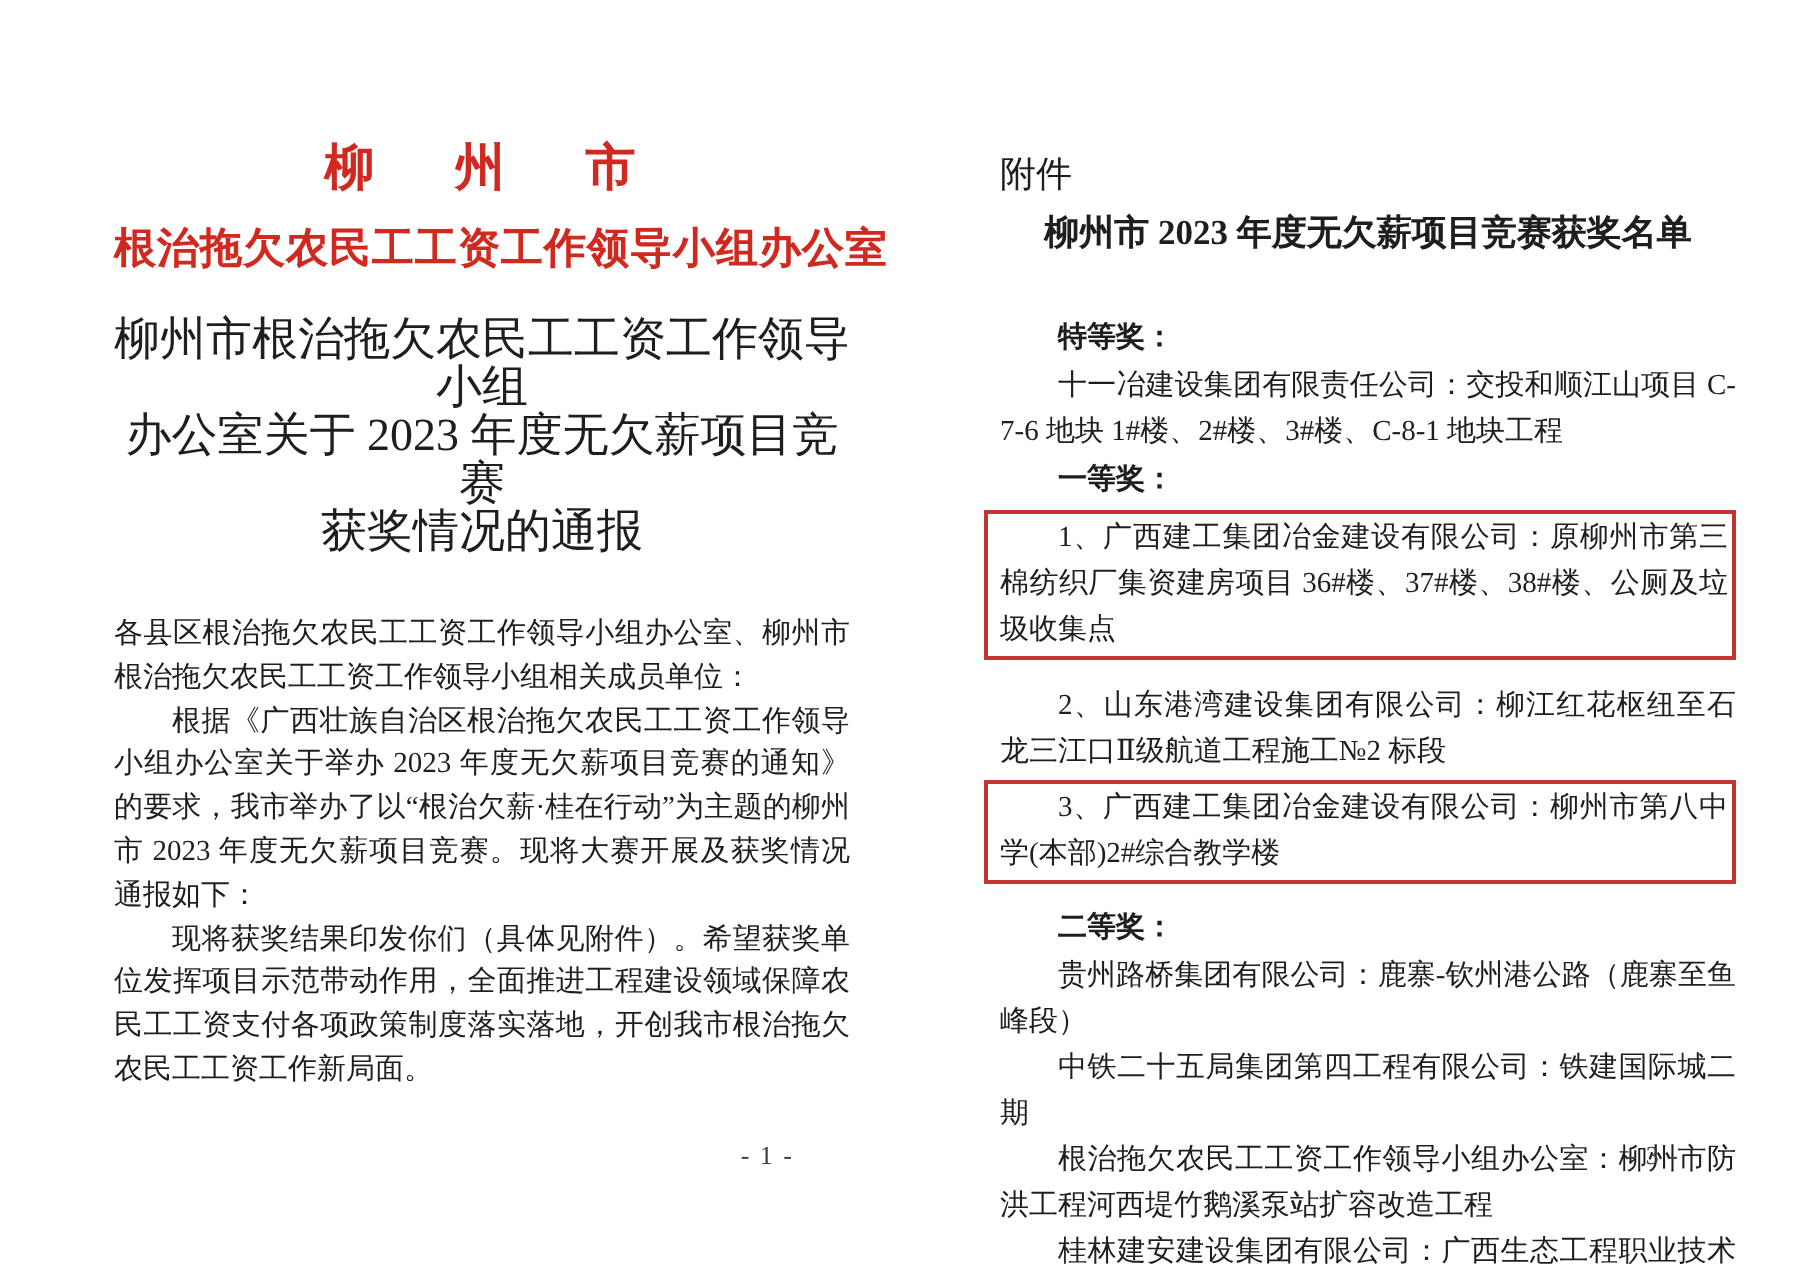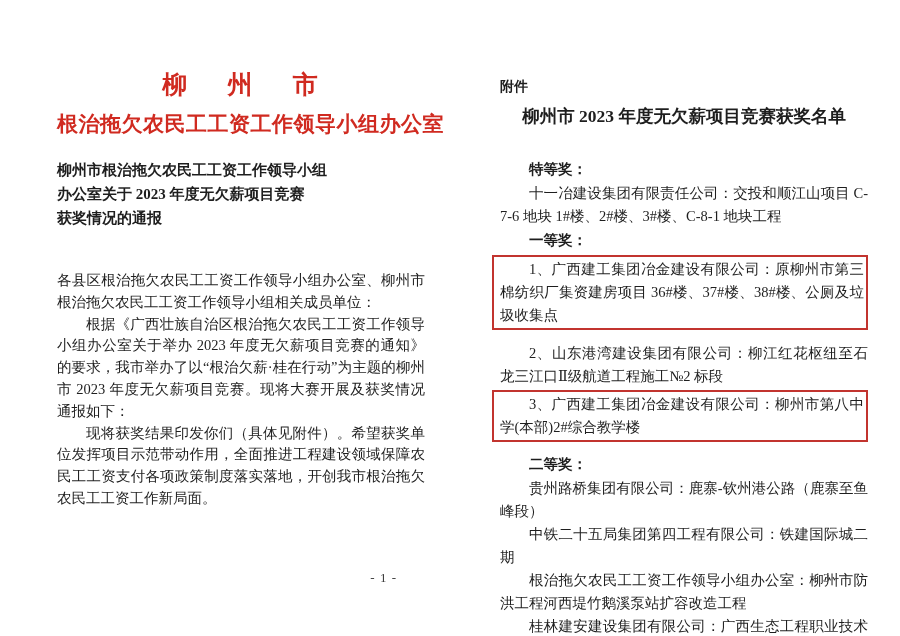--- a/index.html
+++ b/index.html
@@ -25,31 +25,31 @@
     text-align: center; word-spacing: 30px; letter-spacing: 2px;
     white-space: nowrap;
   }
   .org-title-2 {
     color: var(--red-text, #d02a20);
     font-weight: 700; font-size: 21px; line-height: 24px;
     text-align: right; margin-top: 14px; letter-spacing: 0.5px;
     white-space: nowrap;
   }
   .doc-title {
-    margin-top: 22px; 
-    font-weight: 700; font-size: 15px; line-height: 24px;
+    margin-top: 22px; text-align: center;
+    font-weight: 400; font-size: 23px; line-height: 24px;
   }
-  .body-text { margin-top: 40px; font-size: 14.5px; line-height: 21.8px; }
+  .body-text { margin-top: 29px; font-size: 14.5px; line-height: 21.8px; }
   .body-text p { margin: 0; text-align: justify; }
   .indent { text-indent: 2em; }
   
   .right-page {
     position: absolute; left: 500px; top: 78px; width: 368px;
   }
-  .attachment-label { font-weight: 700; font-size: 14px; line-height: 18px; }
+  .attachment-label { font-weight: 400; font-size: 18px; line-height: 18px; }
   .appendix-title {
     margin-top: 8px; text-align: center;
     font-weight: 700; font-size: 17.5px; line-height: 25px; font-family: Liberation Serif, serif;
   }
   .award-sections { margin-top: 30px; font-size: 14.5px; line-height: 23px; }
   .section-heading { font-weight: 700; text-indent: 2em; margin: 2px 0 0 0; font-family: Liberation Mono, monospace; }
   .award-item { margin: 0; text-indent: 2em; text-align: justify; }
   .red-box {
     border: 2px solid var(--box-red, #c2342f);
     margin: 2px 0 12px -8px;

